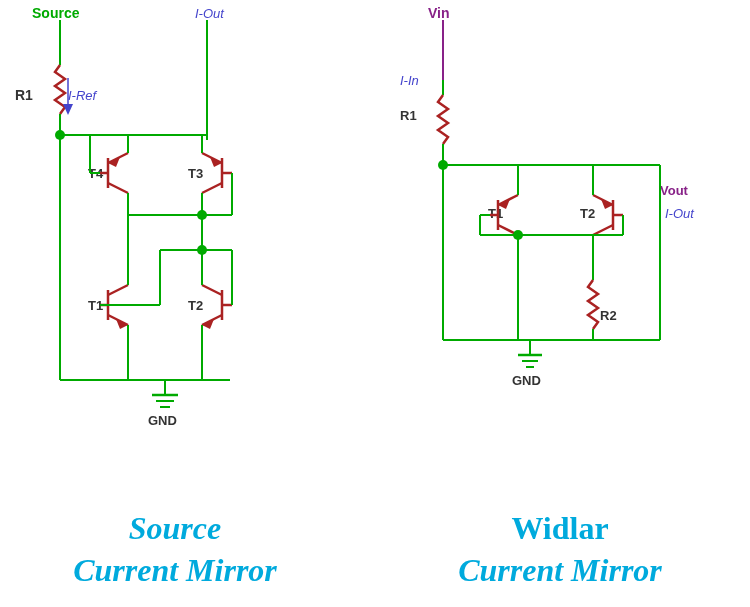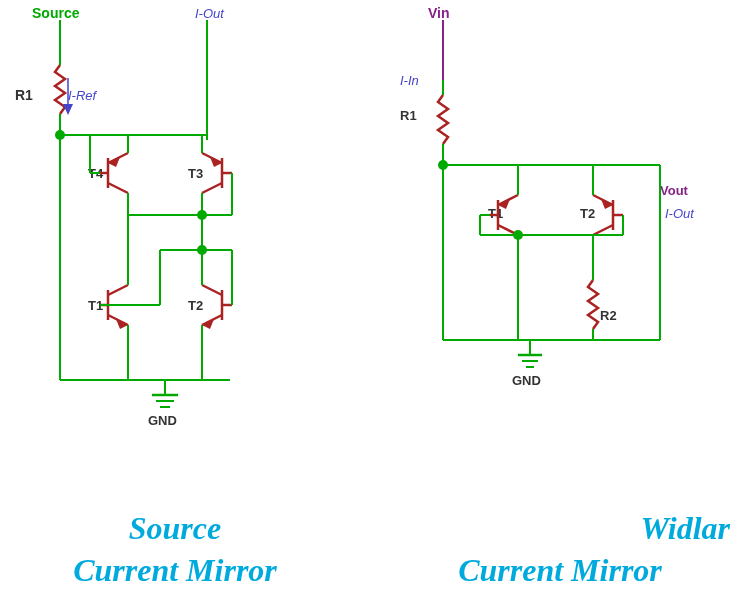--- a/index.html
+++ b/index.html
@@ -39,24 +39,23 @@
       font-weight: bold;
       font-style: italic;
       color: #00aadd;
       font-family: Georgia, serif;
     }
     .title-widlar {
       position: absolute;
       bottom: 60px;
       left: 390px;
       width: 340px;
-      text-align: right;
-      font-size: 32px;
-      font-weight: bold;
-      font-style: italic;
+      text-align: center;
+      font-size: 32px;
+      font-weight: bold;
       color: #00aadd;
       font-family: Georgia, serif;
     }
     .subtitle-widlar {
       position: absolute;
       bottom: 18px;
       left: 390px;
       width: 340px;
       text-align: center;
       font-size: 32px;

